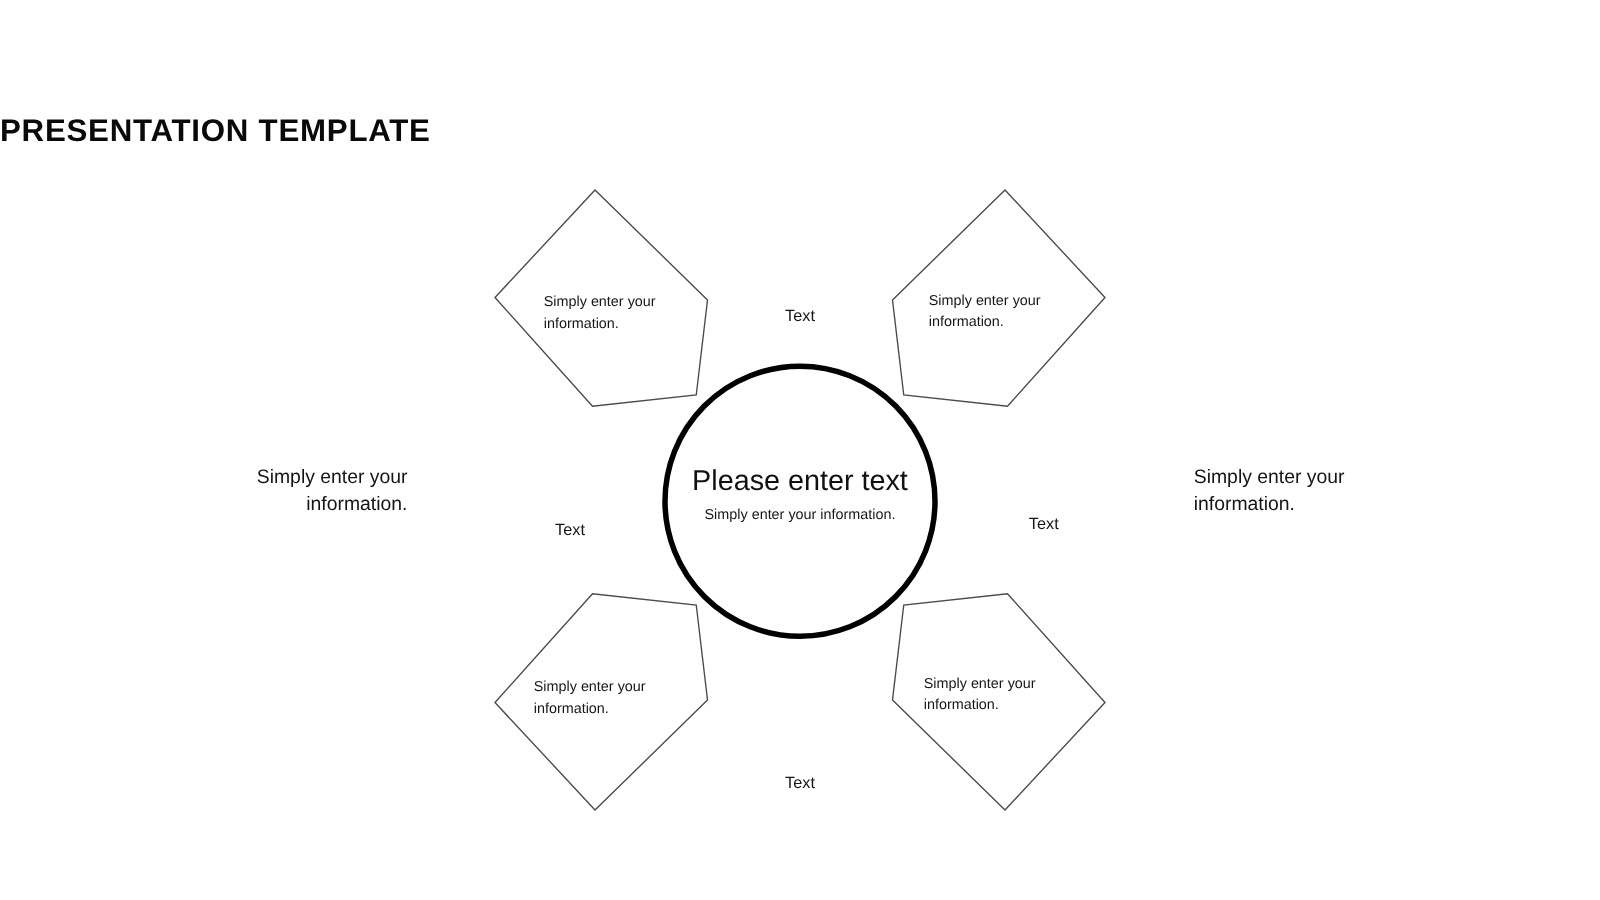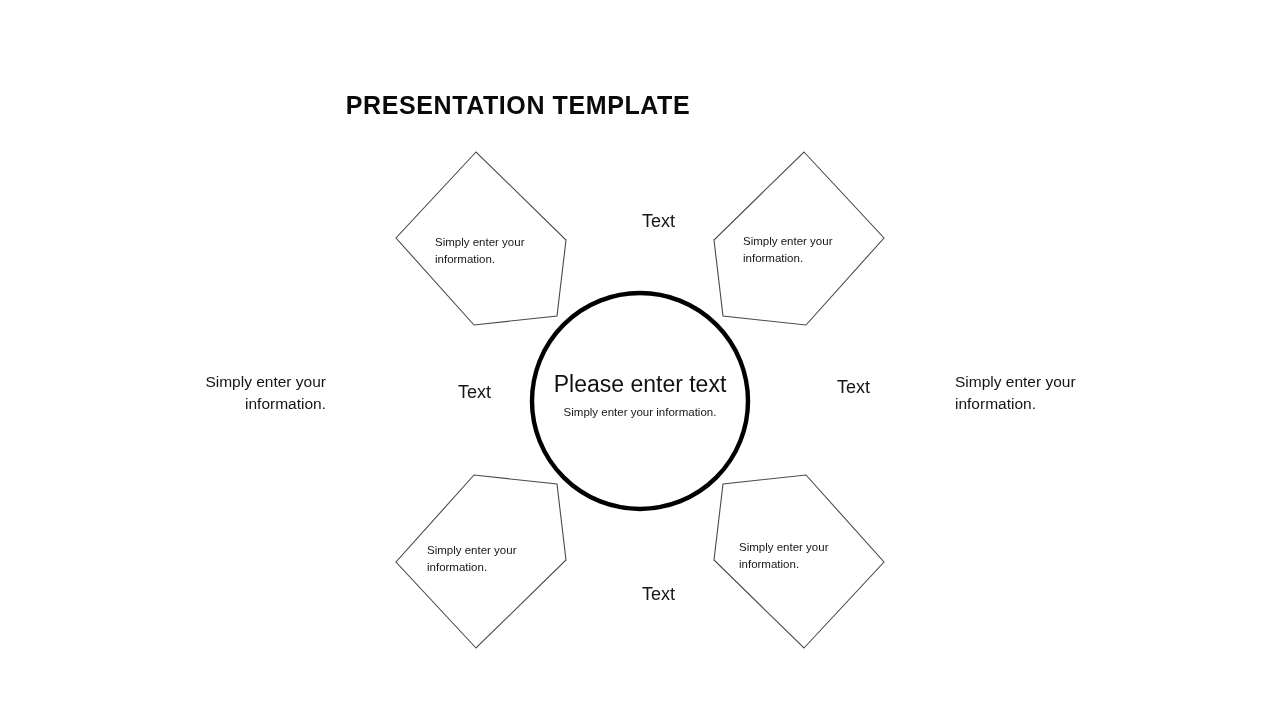--- a/index.html
+++ b/index.html
@@ -23,21 +23,20 @@
     height: 720px;
     background: #ffffff;
   }
 
   
   #slide-title {
     position: absolute;
     left: 0;
     top: 88px;
     width: 1036px;
-    text-align: center;
     font-size: 25px;
     font-weight: bold;
     letter-spacing: 0.6px;
     color: #0a0a0a;
     line-height: 34px;
     white-space: nowrap;
   }
 
   
   #diagram-svg {
@@ -79,24 +78,25 @@
     font-size: 15.5px;
     line-height: 21.5px;
     width: 180px;
     color: #151515;
   }
 
   .side-caption.left  { text-align: right; }
   .side-caption.right { text-align: left;  }
 
   .spoke-label {
-    font-size: 18px;
-    text-align: right;
+    font-size: 13px;
+    text-align: center;
     width: 70px;
     color: #161616;
+    margin-top: 32px;
   }
 
   
   #center-heading {
     position: absolute;
     left: 530px;
     top: 372px;
     width: 220px;
     text-align: center;
     font-size: 23px;

